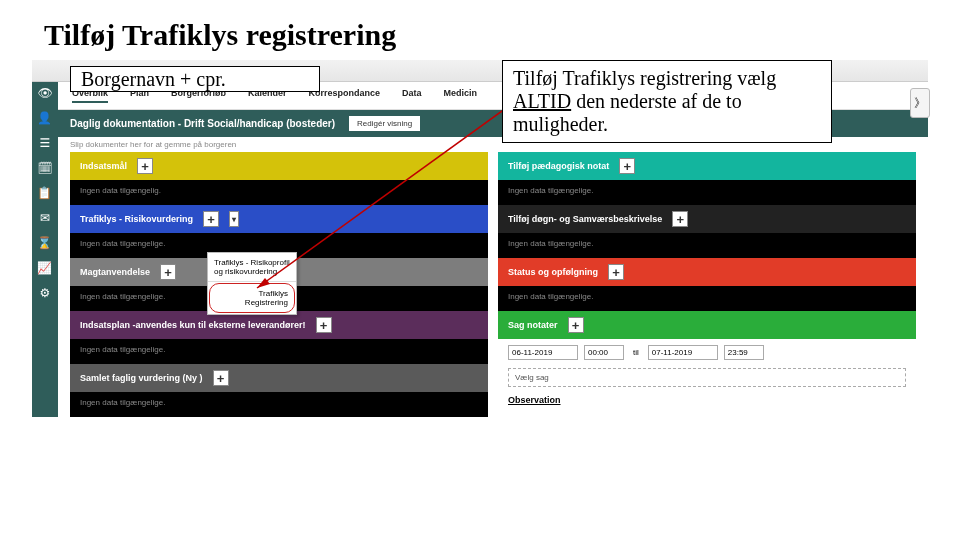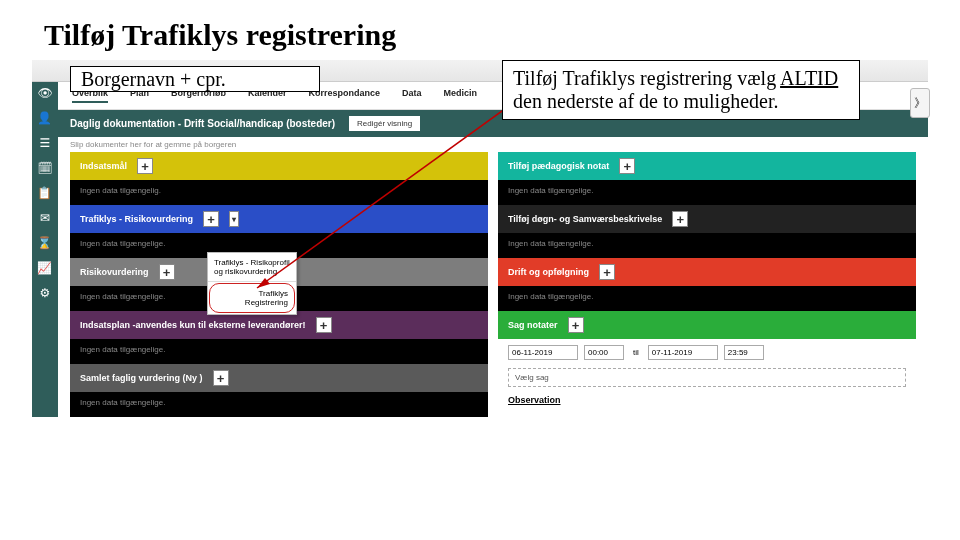--- a/index.html
+++ b/index.html
@@ -44,21 +44,21 @@
   svg.pointer { position:absolute; left:0; top:0; z-index:25; pointer-events:none; }
 </style>
 </head>
 <body>
 
 <h1 class="slide-title">Tilføj Trafiklys registrering</h1>
 
 <div class="app">
 
   <div class="annot" style="left:38px; top:6px; width:250px; height:26px; display:flex; align-items:center;">Borgernavn + cpr.</div>
-  <div class="annot" style="left:470px; top:0; width:358px;">
+  <div class="annot" style="left:470px; top:0; width:330px;">
     <span>Tilføj Trafiklys registrering vælg </span><span class="altid">ALTID</span><span> den nederste af de to muligheder.</span>
   </div>
   <div class="corner">》</div>
 
   <svg class="pointer" width="900" height="400">
       <line x1="488" y1="38" x2="225" y2="228" stroke="#c00000" stroke-width="1.5"></line>
       <polygon points="225,228 233,218 238,224" fill="#c00000"></polygon>
     </svg>
 
   <div class="topbar"></div>
@@ -96,21 +96,21 @@
             <span class="plus">+</span>
           </div>
           <div class="card-empty">Ingen data tilgængelig.</div>
           <div class="card-hdr c-blue">
             <span>Trafiklys - Risikovurdering</span>
             <span class="plus">+</span>
             <span class="plus" style="width:10px;font-size:8px">▾</span>
           </div>
           <div class="card-empty">Ingen data tilgængelige.</div>
           <div class="card-hdr c-grey">
-            <span>Risikovurdering</span>
+            <span>Magtanvendelse</span>
             <span class="plus">+</span>
           </div>
           <div class="card-empty">Ingen data tilgængelige.</div>
           <div class="card-hdr c-purple">
             <span>Indsatsplan -anvendes kun til eksterne leverandører!</span>
             <span class="plus">+</span>
           </div>
           <div class="card-empty">Ingen data tilgængelige.</div>
           <div class="card-hdr c-dgrey">
             <span>Samlet faglig vurdering (Ny )</span>
@@ -123,21 +123,21 @@
             <span>Tilføj pædagogisk notat</span>
             <span class="plus">+</span>
           </div>
           <div class="card-empty">Ingen data tilgængelige.</div>
           <div class="card-hdr c-black">
             <span>Tilføj døgn- og Samværsbeskrivelse</span>
             <span class="plus">+</span>
           </div>
           <div class="card-empty">Ingen data tilgængelige.</div>
           <div class="card-hdr c-red">
-            <span>Drift og opfølgning</span>
+            <span>Status og opfølgning</span>
             <span class="plus">+</span>
           </div>
           <div class="card-empty">Ingen data tilgængelige.</div>
           <div class="card-hdr c-green">
             <span>Sag notater</span>
             <span class="plus">+</span>
           </div>
           <div class="datebar">
       <input value="06-11-2019" style="">
             <input style="width: 40px;" value="00:00">

